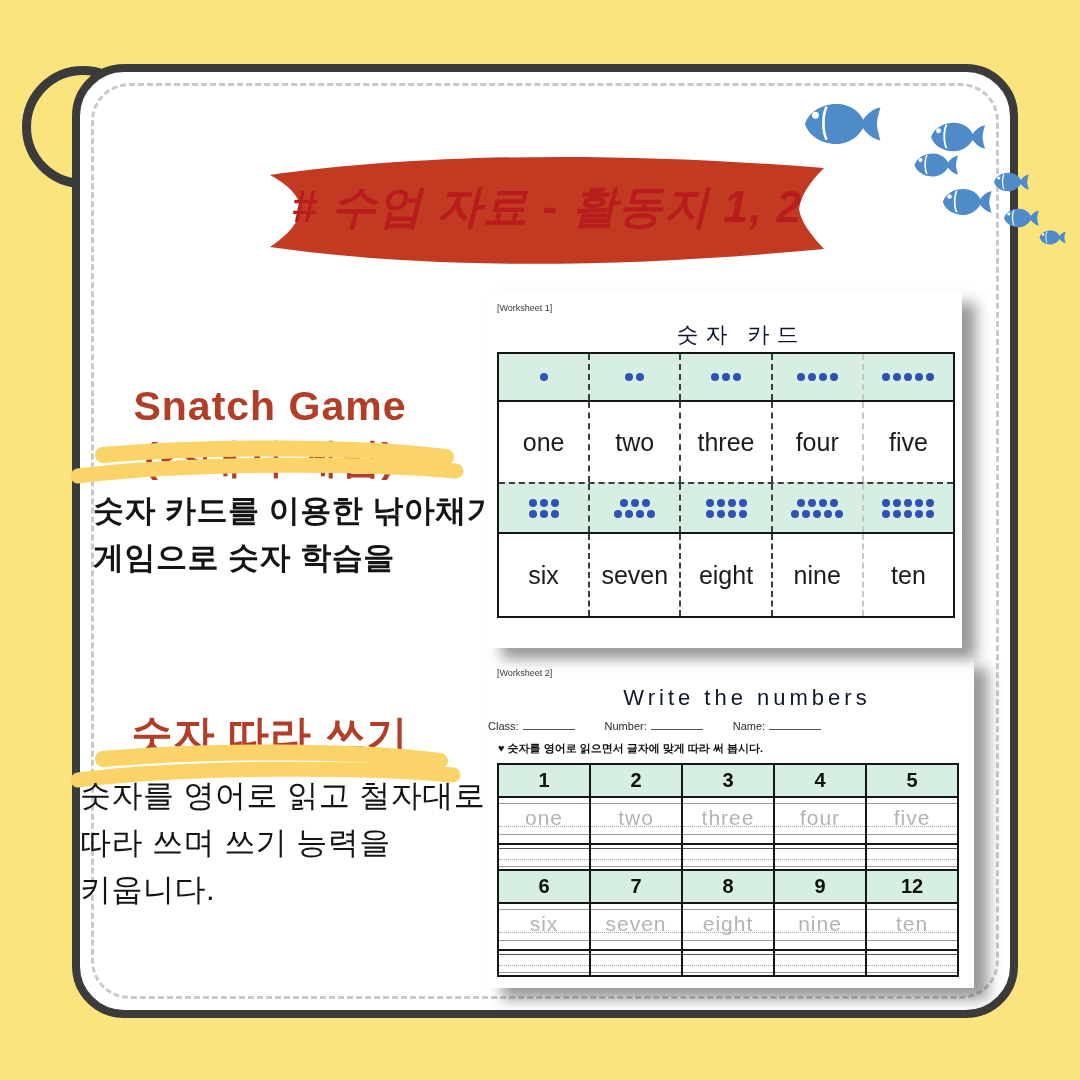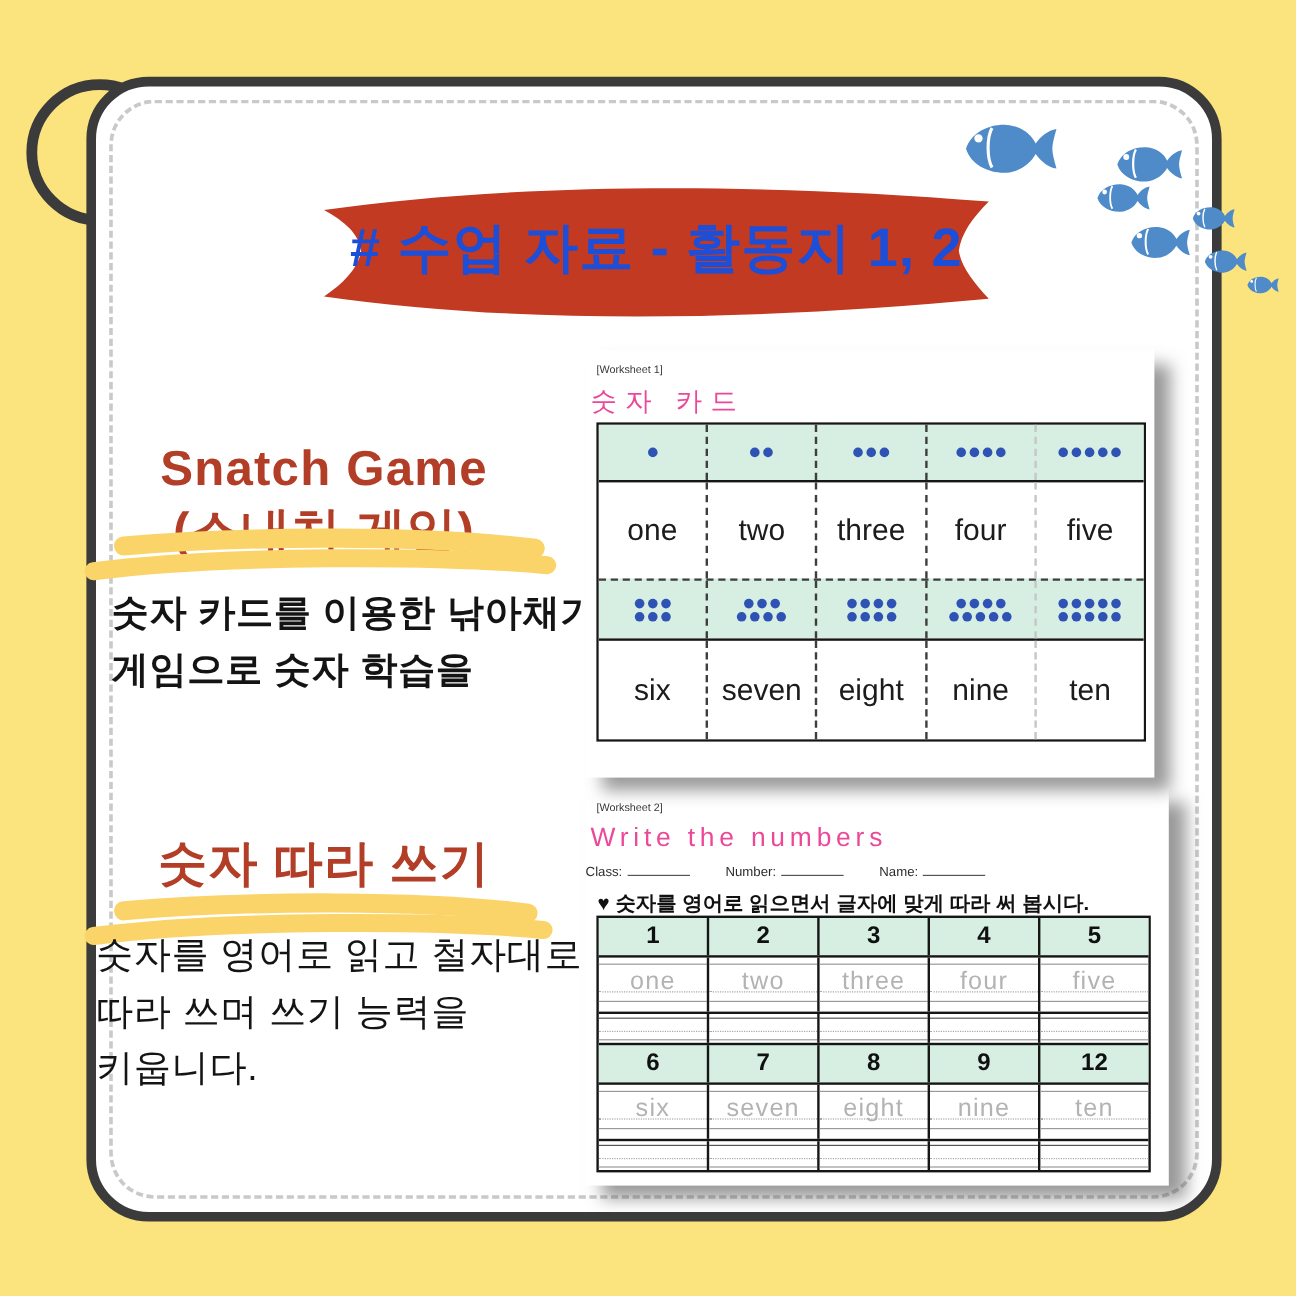--- a/index.html
+++ b/index.html
@@ -15,41 +15,41 @@
   .card{position:absolute;left:72px;top:64px;width:930px;height:938px;
         background:#FFFFFF;border:8px solid #3B3B3B;border-radius:52px;z-index:2;}
   .card-dashed{position:absolute;left:11px;top:11px;right:11px;bottom:11px;
         border:3px dashed #C9C9C9;border-radius:38px;pointer-events:none;}
 
   
   .banner{position:absolute;left:182px;top:76px;width:570px;height:122px;}
   .banner svg{position:absolute;left:0;top:0;}
   .banner-text{position:absolute;left:0;top:0;width:100%;height:100%;
         display:flex;align-items:center;justify-content:center;
-        color:#1d4ed8;font-size:45px;font-weight:800;letter-spacing:1px;
-        padding-bottom:4px;box-sizing:border-box;}
+        color:#b91c1c;font-size:45px;font-weight:800;letter-spacing:1px;
+        padding-bottom:4px;box-sizing:border-box;font-style:italic;}
 
   
   .fish{position:absolute;z-index:5;}
 
   
   .h-red{position:absolute;width:400px;text-align:center;color:#B23E27;
-         font-weight:800;font-size:41px;letter-spacing:1px;z-index:3;}
+         font-weight:800;font-size:41px;letter-spacing:1px;z-index:3;margin-top:16px;}
   .swoosh{position:absolute;z-index:3;}
   .para{position:absolute;color:#141414;font-size:31px;line-height:47px;
         letter-spacing:0.5px;z-index:3;}
 
   
   .ws{position:absolute;background:#FFFFFF;
       box-shadow:14px 11px 13px rgba(70,70,70,0.55);}
   .ws1{left:488px;top:292px;width:474px;height:356px;z-index:4;}
   .ws2{left:488px;top:657px;width:486px;height:331px;z-index:3;}
   .ws-label{position:absolute;left:9px;top:11px;font-size:9px;color:#3a3a3a;}
-  .ws-title{position:absolute;left:4px;top:28px;width:100%;
-            font-size:22px;color:#ec4899;letter-spacing:7px;}
+  .ws-title{position:absolute;left:16px;top:28px;width:100%;text-align:center;
+            font-size:22px;color:#0f172a;letter-spacing:7px;}
 
   
   .t1{position:absolute;left:9px;top:60px;width:454px;border:2px solid #161616;}
   .t1-row{display:flex;}
   .t1 .cell{flex:1 1 0;display:flex;align-items:center;justify-content:center;
             flex-direction:column;}
   .t1 .cell + .cell{border-left:2px dashed #3e3e3e;}
   .t1 .cell.last{border-left-color:#C6C6C6;}
   .r-dots{background:#D6EFE2;height:46px;}
   .r-words{background:#FFFFFF;height:80px;font-size:25px;color:#1c1c1c;}
@@ -58,21 +58,21 @@
   .r4{border-top:2px solid #161616;height:82px;}
   .dotrow{display:flex;gap:3px;margin:1.5px 0;}
   .dot{width:8px;height:8px;border-radius:50%;background:#2E53B5;}
 
   
   .fields{position:absolute;left:0;top:62px;width:100%;display:flex;
           gap:30px;padding-right:14px;
           box-sizing:border-box;font-size:11px;color:#2b2b2b;}
   .blank{display:inline-block;width:52px;border-bottom:1px solid #555;
          height:10px;margin-left:4px;}
-  .instr{position:absolute;left:10px;top:84px;font-size:17px;font-weight:bold;
+  .instr{position:absolute;left:10px;top:84px;font-size:11px;font-weight:bold;
          color:#111;}
 
   
   .t2{position:absolute;left:9px;top:106px;width:458px;border:2px solid #161616;}
   .t2-row{display:flex;}
   .t2 .cell{flex:1 1 0;position:relative;}
   .t2 .cell + .cell{border-left:2px solid #161616;}
   .t2-head{background:#D6EFE2;height:31px;}
   .t2-head .cell{display:flex;align-items:center;justify-content:center;
       font-size:20px;font-weight:800;color:#101010;}

